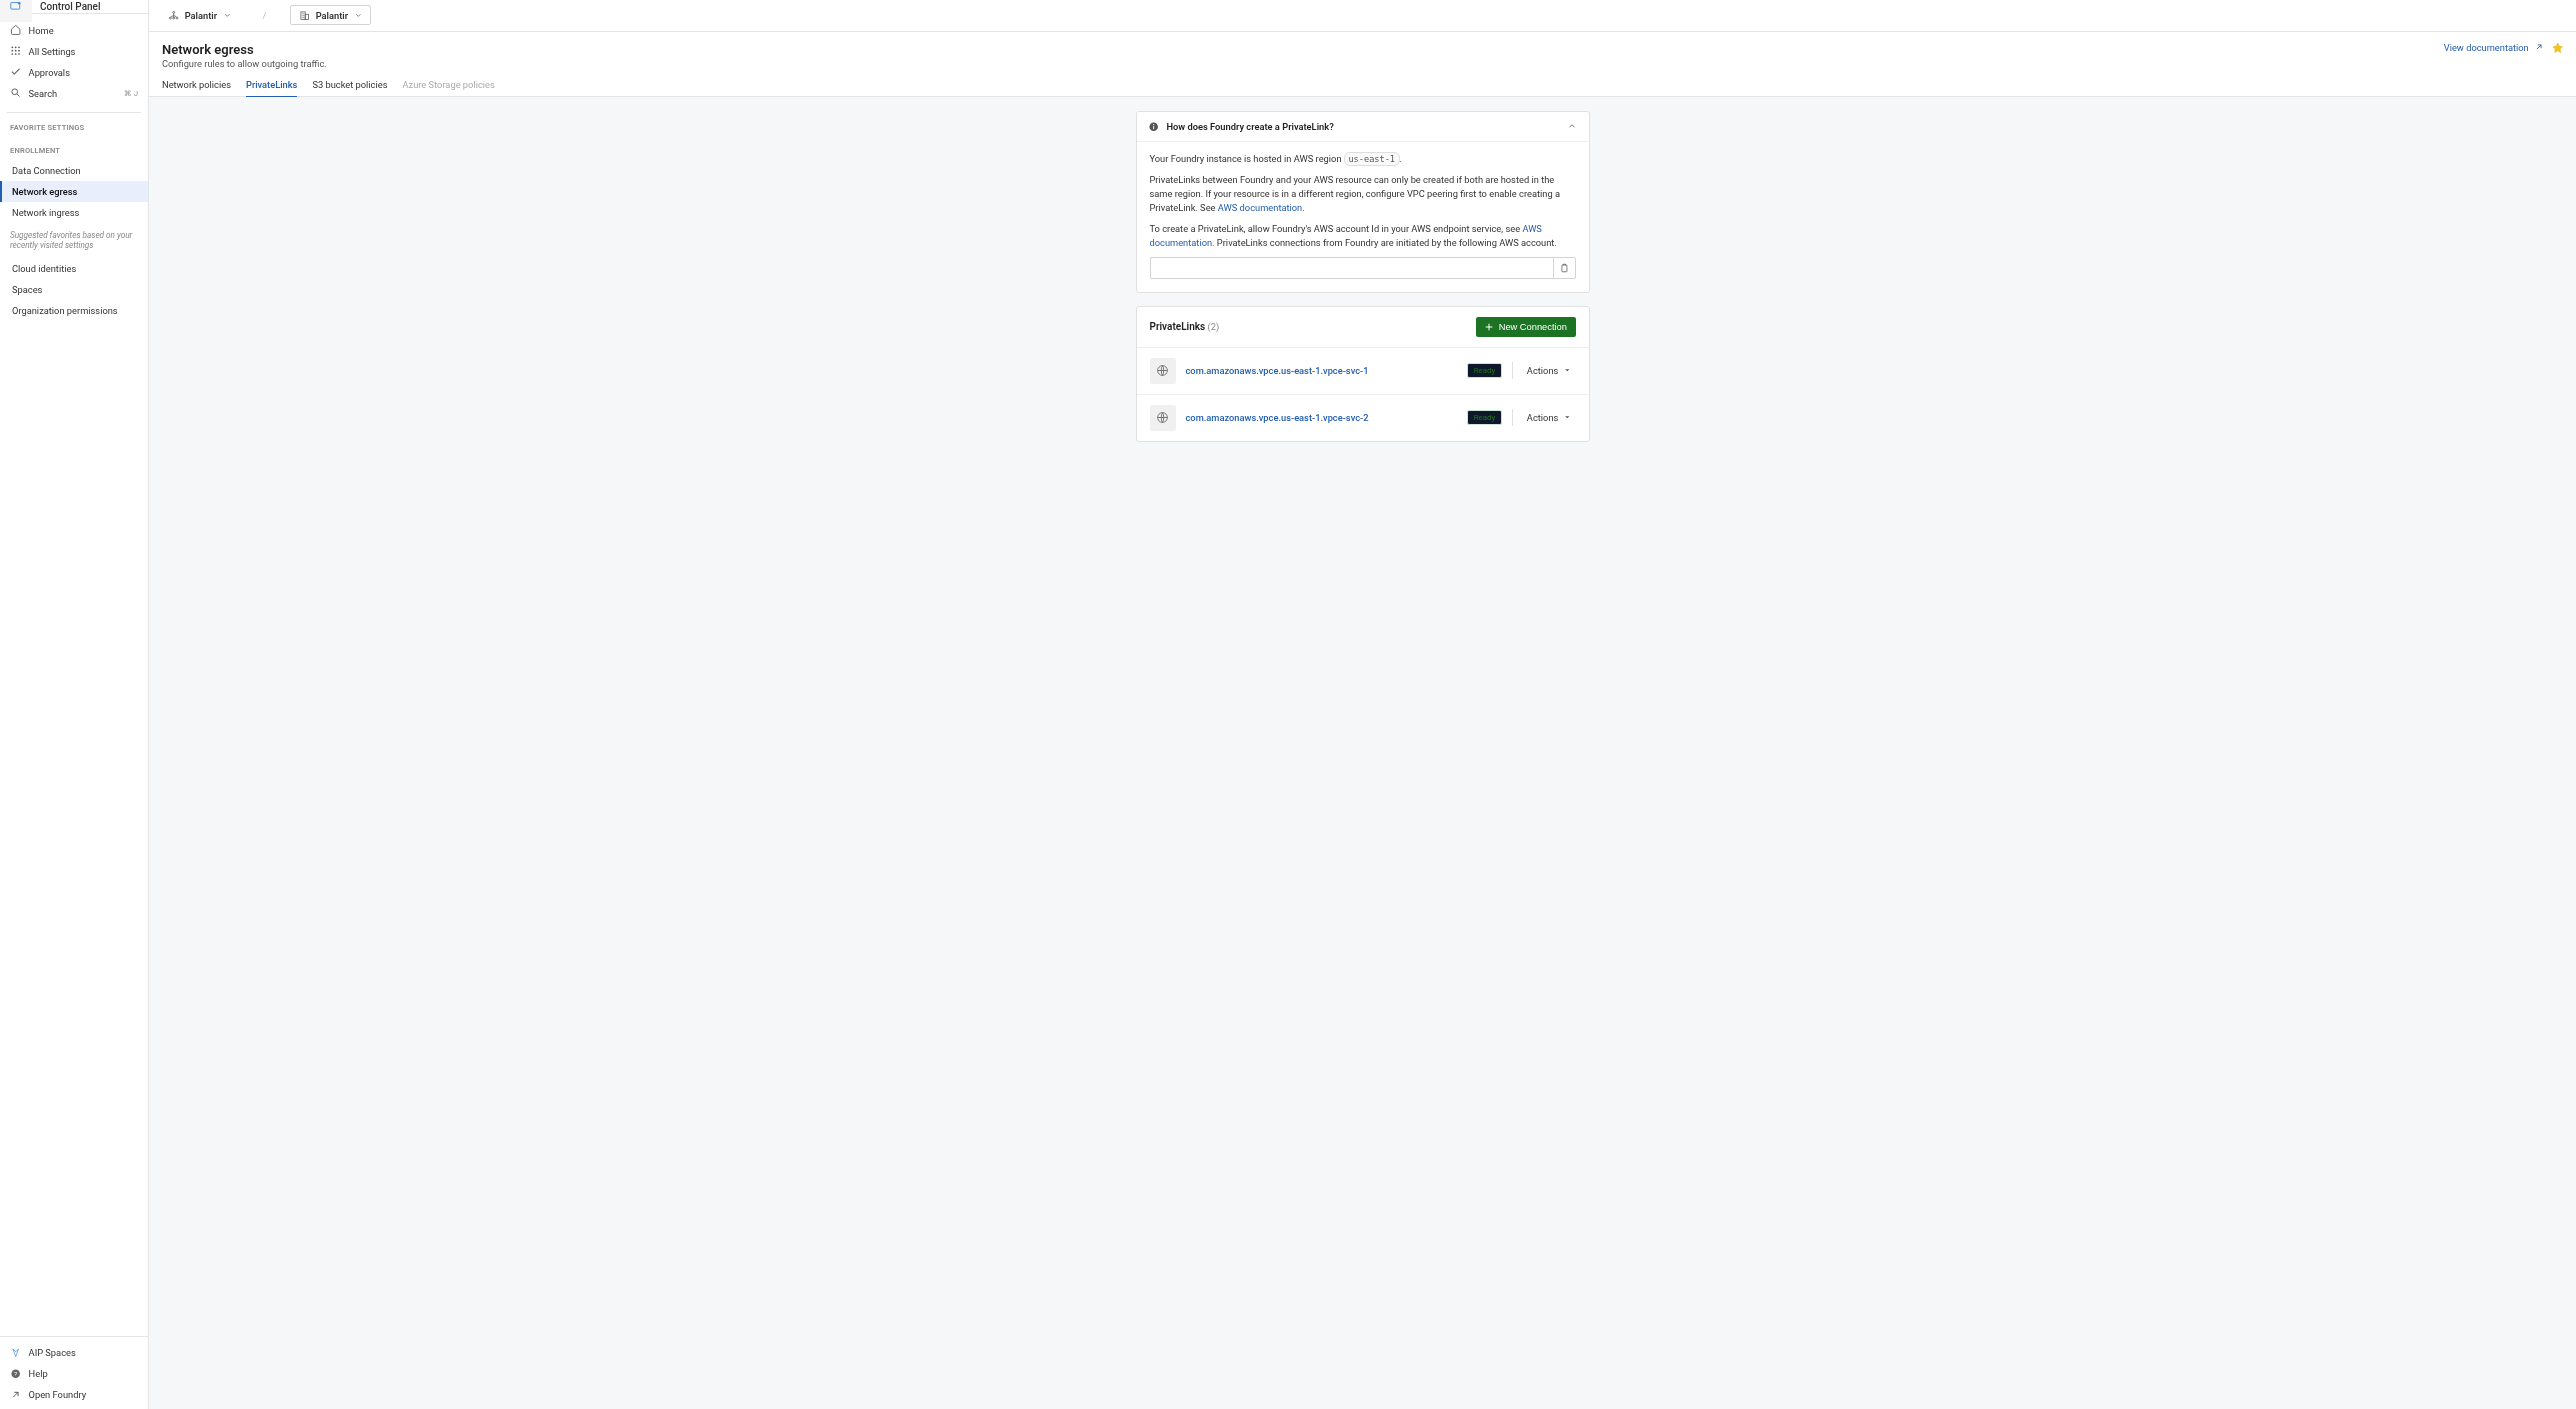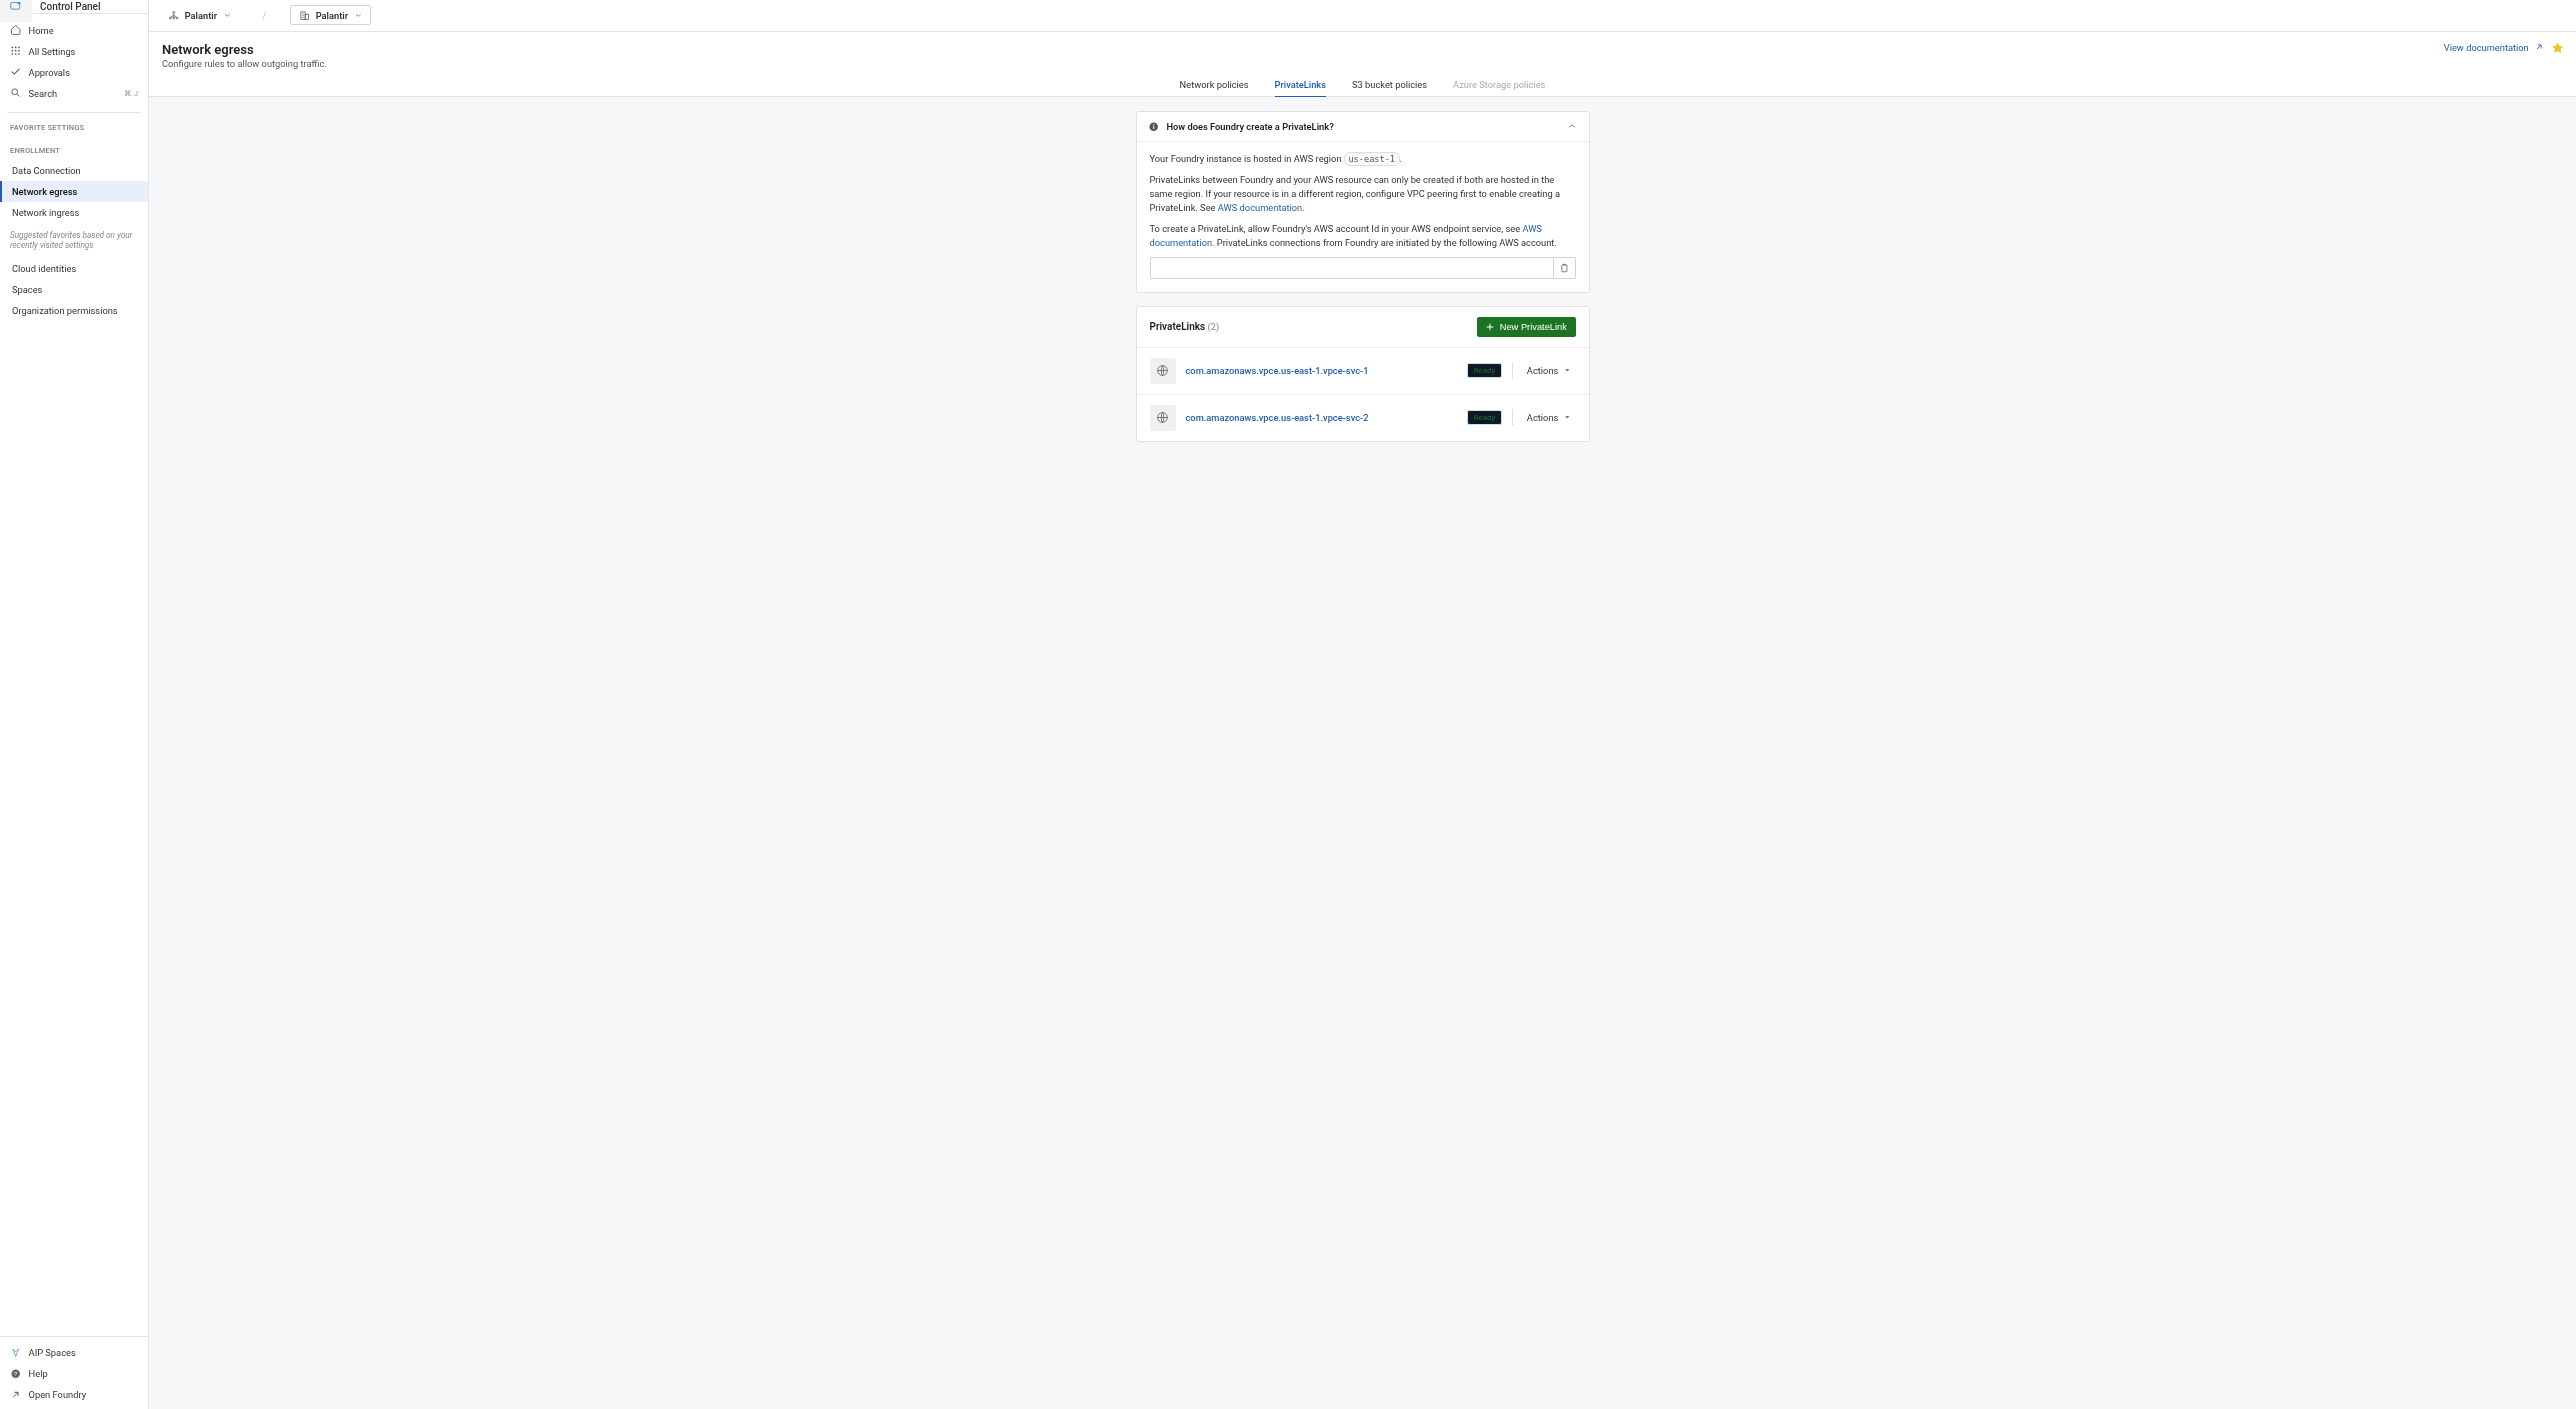--- a/index.html
+++ b/index.html
@@ -38,21 +38,21 @@
 .crumb-sep { color: #bbb; }
 
 .page-header { padding: 10px 13px 0; }
 .page-header-row { display: flex; justify-content: space-between; align-items: flex-start; }
 .page-title { font-size: 13px; font-weight: 600; color: #1f1f1f; }
 .page-subtitle { font-size: 9.3px; color: #555; margin-top: 1.4px; }
 .doc-link { display: flex; align-items: center; gap: 5.7px; color: #215db0; cursor: pointer; font-size: 9.3px; }
 .doc-link svg { width: 10px; height: 10px; }
 .star-icon { width: 11.4px; height: 11.4px; cursor: pointer; color: #f5a623; margin-left: 7.2px; }
 
-.tabs { display: flex; gap: 26px; padding: 10px 13px 0; border-bottom: 0.7px solid #e4e4e4; justify-content: center; }
+.tabs { display: flex; gap: 15px; padding: 10px 13px 0; border-bottom: 0.7px solid #e4e4e4; }
 .tab { padding-bottom: 5.7px; cursor: pointer; color: #333; border-bottom: 1.4px solid transparent; margin-bottom: -0.7px; font-size: 9.3px; }
 .tab.active { color: #215db0; border-bottom-color: #215db0; font-weight: 500; }
 .tab.disabled { color: #aaa; cursor: default; }
 
 .content-area { flex: 1; background: #f6f7f9; padding: 14.3px; overflow: auto; }
 .content-inner { max-width: 454px; margin: 0 auto; }
 
 .card { background: #fff; border: 0.7px solid #e0e0e0; border-radius: 2.9px; margin-bottom: 13px; }
 .card-header { display: flex; align-items: center; padding: 8.6px 11.4px; cursor: pointer; }
 .info-icon { width: 11.4px; height: 11.4px; margin-right: 7.2px; color: #555; }
@@ -280,21 +280,21 @@
         <div class="card">
           <div class="list-header">
             <div>
               <span class="list-title">PrivateLinks</span>
               <span class="list-count">(2)</span>
             </div>
             <button class="new-btn">
               <svg viewBox="0 0 24 24" fill="none" stroke="#fff" stroke-width="2.4">
                   <path d="M12 4v16M4 12h16"></path>
                 </svg>
-              <span>New PrivateLink</span>
+              <span>New Connection</span>
             </button>
           </div>
 
           <div class="list-row">
             <div class="row-icon">
               <svg viewBox="0 0 24 24" fill="none" stroke="#666" stroke-width="1.6">
                   <circle cx="12" cy="12" r="9"></circle>
                   <path d="M3 12h18M12 3c3 3 3 15 0 18M12 3c-3 3-3 15 0 18"></path>
                 </svg>
             </div>

